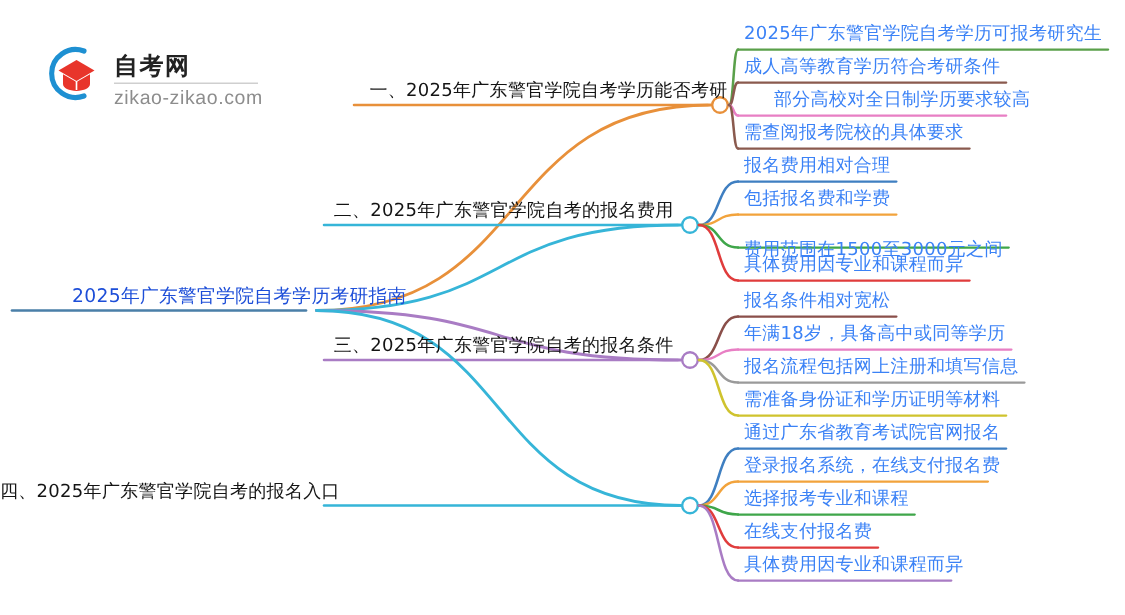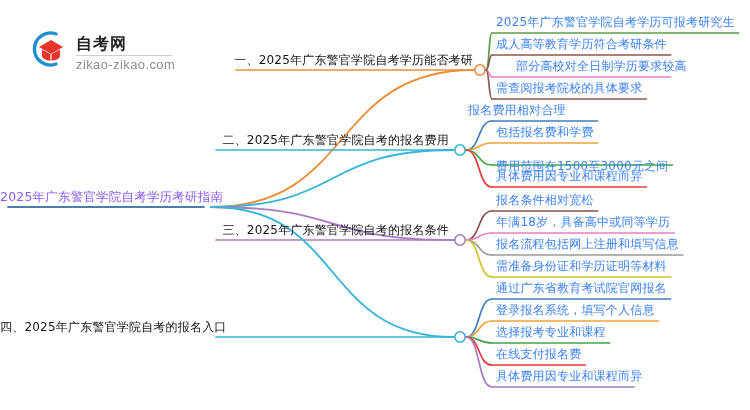--- a/index.html
+++ b/index.html
@@ -72,22 +72,23 @@
   }
   
   .node {
     position: absolute;
     white-space: nowrap;
     font-family: "DejaVu Sans", "Liberation Sans", sans-serif;
     color: #1b1b1b;
   }
   .node-center {
     font-size: 12.5px;
-    color: #8b5cf6;
+    color: #1d4ed8;
     letter-spacing: .2px;
+    padding-left: 48px;
   }
   .node-branch {
     font-size: 12px;
     color: #141414;
     letter-spacing: .2px;
   }
   .node-leaf {
     font-size: 12px;
     color: #3b82f6;
     letter-spacing: .2px;
@@ -159,36 +160,36 @@
       <path d="M 466 337 C 480.3 337, 477.7 343, 492 343" fill="none" stroke="#3fa64a" stroke-width="1.7" stroke-linecap="round"></path>
       <line x1="492" x2="609.8125" y1="343" y2="343" stroke="#3fa64a" stroke-width="1.5" stroke-linecap="round"></line>
       <path d="M 466 337 C 480.3 337, 477.7 365, 492 365" fill="none" stroke="#e03c3c" stroke-width="1.7" stroke-linecap="round"></path>
       <line x1="492" x2="585.40625" y1="365" y2="365" stroke="#e03c3c" stroke-width="1.5" stroke-linecap="round"></line>
       <path d="M 466 337 C 480.3 337, 477.7 387, 492 387" fill="none" stroke="#a97cc4" stroke-width="1.7" stroke-linecap="round"></path>
       <line x1="492" x2="634.203125" y1="387" y2="387" stroke="#a97cc4" stroke-width="1.5" stroke-linecap="round"></line>
     </svg>
 
   <div id="nodes">
       <div class="node node-center" style="top: 189px; left: 0px; width: 200px; text-align: right;">2025年广东警官学院自考学历考研指南</div>
-      <div class="node node-branch" style="top: 52px; left: 4px; width: 469px; text-align: right;">一、2025年广东警官学院自考学历能否考研</div>
+      <div class="node node-branch" style="top: 52px; left: 16px; width: 469px; text-align: right;">一、2025年广东警官学院自考学历能否考研</div>
       <div class="node node-leaf" style="top: 14px; left: 496px;">2025年广东警官学院自考学历可报考研究生</div>
       <div class="node node-leaf" style="top: 36px; left: 496px;">成人高等教育学历符合考研条件</div>
       <div class="node node-leaf" style="top: 58px; left: 516px;">部分高校对全日制学历要求较高</div>
       <div class="node node-leaf" style="top: 80px; left: 496px;">需查阅报考院校的具体要求</div>
       <div class="node node-branch" style="top: 132px; left: 0px; width: 449px; text-align: right;">二、2025年广东警官学院自考的报名费用</div>
-      <div class="node node-leaf" style="top: 102px; left: 468px;">报名费用相对合理</div>
+      <div class="node node-leaf" style="top: 102px; left: 496px;">报名费用相对合理</div>
       <div class="node node-leaf" style="top: 124px; left: 496px;">包括报名费和学费</div>
       <div class="node node-leaf" style="top: 146px; left: 496px; margin-top: 12px;">费用范围在1500至3000元之间</div>
       <div class="node node-leaf" style="top: 168px; left: 496px;">具体费用因专业和课程而异</div>
       <div class="node node-branch" style="top: 222px; left: 0px; width: 449px; text-align: right;">三、2025年广东警官学院自考的报名条件</div>
       <div class="node node-leaf" style="top: 192px; left: 496px;">报名条件相对宽松</div>
       <div class="node node-leaf" style="top: 214px; left: 496px;">年满18岁，具备高中或同等学历</div>
       <div class="node node-leaf" style="top: 236px; left: 496px;">报名流程包括网上注册和填写信息</div>
       <div class="node node-leaf" style="top: 258px; left: 496px;">需准备身份证和学历证明等材料</div>
       <div class="node node-branch" style="top: 319px; left: 0px; width: 449px; text-align: left;">四、2025年广东警官学院自考的报名入口</div>
       <div class="node node-leaf" style="top: 280px; left: 496px;">通过广东省教育考试院官网报名</div>
-      <div class="node node-leaf" style="top: 302px; left: 496px;">登录报名系统，填写个人信息</div>
+      <div class="node node-leaf" style="top: 302px; left: 496px;">登录报名系统，在线支付报名费</div>
       <div class="node node-leaf" style="top: 324px; left: 496px;">选择报考专业和课程</div>
       <div class="node node-leaf" style="top: 346px; left: 496px;">在线支付报名费</div>
       <div class="node node-leaf" style="top: 368px; left: 496px;">具体费用因专业和课程而异</div>
     </div>
 
 </div>
 
 </body></html>

